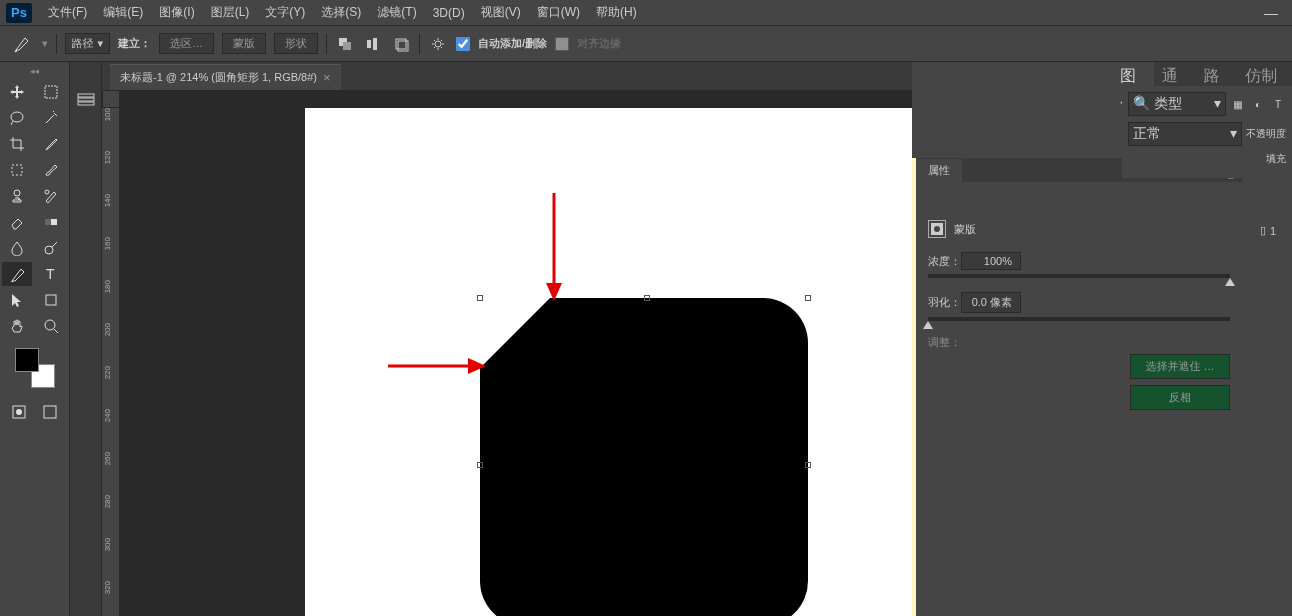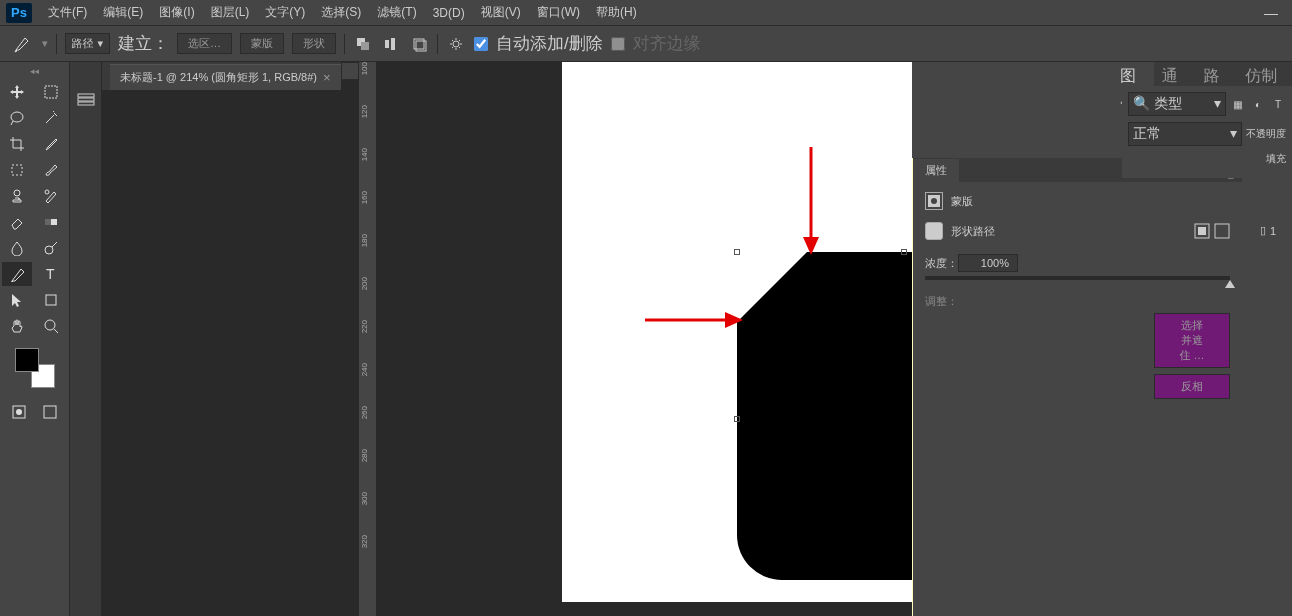--- a/index.html
+++ b/index.html
@@ -8,21 +8,21 @@
 
 .menubar { background: #454545; height: 26px; display: flex; align-items: center; padding: 0 6px; border-bottom: 1px solid #2a2a2a; }
 .ps-logo { width: 26px; height: 20px; background: #001e36; color: #31a8ff; display: flex; align-items: center; justify-content: center; font-weight: bold; font-size: 13px; border-radius: 2px; margin-right: 8px; }
 .menubar-item { padding: 3px 8px; cursor: pointer; font-size: 12px; }
 .minimize-btn { margin-left: auto; padding: 0 8px; font-size: 14px; }
 
 
 .optionsbar { background: #454545; height: 36px; display: flex; align-items: center; padding: 0 10px; gap: 8px; border-bottom: 1px solid #2a2a2a; }
 .tool-icon-active { width: 24px; height: 24px; display: flex; align-items: center; justify-content: center; }
 .options-dropdown { background: #3a3a3a; border: 1px solid #2a2a2a; padding: 2px 6px; font-size: 11px; color: #ccc; display: flex; align-items: center; gap: 4px; }
-.options-label { font-size: 17px; color: #ccc; }
+.options-label { font-size: 11px; color: #ccc; font-weight: bold; }
 .options-btn { background: #3a3a3a; border: 1px solid #2a2a2a; padding: 2px 10px; font-size: 11px; color: #999; }
 .options-icon { width: 20px; height: 20px; display: flex; align-items: center; justify-content: center; color: #ccc; }
 .options-checkbox { width: 14px; height: 14px; accent-color: #4a90e2; }
 .options-sep { width: 1px; height: 20px; background: #2a2a2a; }
 
 
 .main { display: flex; height: calc(616px - 62px); }
 
 
 .toolbar { background: #454545; width: 70px; display: flex; flex-direction: column; border-right: 1px solid #2a2a2a; padding-top: 4px; }
@@ -33,54 +33,54 @@
 .color-swatches { position: relative; width: 40px; height: 40px; margin: 8px auto; }
 .color-fg { position: absolute; width: 24px; height: 24px; background: #000; border: 1px solid #888; top: 0; left: 0; }
 .color-bg { position: absolute; width: 24px; height: 24px; background: #fff; border: 1px solid #888; bottom: 0; right: 0; }
 .mode-icons { display: flex; justify-content: space-around; padding: 4px; }
 
 
 .minibar { background: #3a3a3a; width: 32px; border-right: 1px solid #2a2a2a; padding-top: 24px; }
 .minibar-icon { width: 28px; height: 24px; margin: 2px auto; display: flex; align-items: center; justify-content: center; color: #ccc; }
 
 
-.canvas-area { flex: 1; background: #292929; display: flex; flex-direction: row; text-align: center; }
+.canvas-area { flex: 1; background: #292929; display: flex; flex-direction: column; text-align: center; }
 .doc-tabs { background: #3a3a3a; height: 28px; display: flex; align-items: flex-end; padding-left: 8px; }
 .doc-tab { background: #454545; padding: 5px 10px; font-size: 11px; color: #ccc; display: flex; align-items: center; gap: 6px; border-top: 1px solid #555; }
 .doc-tab-close { color: #999; cursor: pointer; font-size: 13px; }
 .ruler-corner { width: 18px; height: 18px; background: #454545; border: 1px solid #2a2a2a; }
 .ruler-h { height: 18px; background: #454545; border-bottom: 1px solid #2a2a2a; position: relative; font-size: 8px; color: #aaa; overflow: hidden; }
 .ruler-v { width: 18px; background: #454545; border-right: 1px solid #2a2a2a; position: relative; font-size: 8px; color: #aaa; }
 .ruler-v-tick { position: absolute; left: 1px; writing-mode: vertical-rl; transform: rotate(180deg); }
 .canvas-wrap { flex: 1; display: flex; }
 .canvas-viewport { flex: 1; background: #292929; position: relative; overflow: hidden; }
 .canvas { position: absolute; background: #fff; width: 630px; height: 540px; left: 185px; top: 0; }
 .shape { position: absolute; left: 360px; top: 190px; width: 328px; height: 328px; }
 .rounded-rect { width: 100%; height: 100%; background: #000; border-radius: 45px; }
 .cut-corner { position: absolute; top: 0; left: 0; width: 0; height: 0; border-top: 70px solid #fff; border-right: 70px solid transparent; }
 .handle { position: absolute; width: 6px; height: 6px; border: 1px solid #555; background: transparent; }
 .arrow { position: absolute; }
 
 
 .right-panels { width: 380px; background: #454545; display: flex; }
-.properties-panel { width: 330px; background: #454545; border-left: 1px solid #fef9c3; display: flex; flex-direction: column; margin-top: 96px; }
+.properties-panel { width: 330px; background: #454545; border-left: 4px solid #fef9c3; display: flex; flex-direction: column; margin-top: 96px; gap: 28px; }
 .panel-tabs { display: flex; background: #3a3a3a; height: 24px; align-items: flex-end; }
 .panel-tab { padding: 4px 12px; font-size: 11px; color: #ccc; cursor: pointer; }
 .panel-tab.active { background: #454545; }
 .panel-menu { margin-left: auto; padding: 0 8px; color: #888; }
 .panel-body { padding: 10px 12px; }
 .prop-row { display: flex; align-items: center; margin-bottom: 12px; gap: 8px; }
 .prop-icon { width: 18px; height: 18px; border: 1px solid #aaa; display: flex; align-items: center; justify-content: center; }
 .prop-label { font-size: 11px; color: #ccc; }
 .prop-section { margin: 14px 0; }
 .prop-slider-row { display: flex; justify-content: flex-start; align-items: center; font-size: 11px; margin-bottom: 4px; }
 .prop-value { background: #3a3a3a; border: 1px solid #2a2a2a; padding: 2px 8px; font-size: 11px; color: #ccc; min-width: 60px; text-align: right; }
 .prop-slider { height: 4px; background: #2a2a2a; position: relative; margin-top: 2px; }
 .prop-slider-handle { position: absolute; width: 0; height: 0; border-left: 5px solid transparent; border-right: 5px solid transparent; border-bottom: 8px solid #ccc; top: 4px; }
-.prop-btn { background: #701a75; border: 1px solid #2a2a2a; padding: 4px 24px; font-size: 11px; color: #999; margin-left: auto; display: block; margin-bottom: 6px; width: 76px; text-align: center; }
+.prop-btn { background: #14532d; border: 1px solid #2a2a2a; padding: 4px 12px; font-size: 11px; color: #999; margin-left: auto; display: block; margin-bottom: 6px; width: 100px; text-align: center; }
 .layers-tabs { display: flex; background: #3a3a3a; font-size: 16px; height: 24px; position: absolute; right: 0; top: 62px; width: 180px; }
 .layers-tab { padding: 4px 8px; color: #999; cursor: pointer; }
 .layers-tab.active { background: #454545; color: #ccc; }
 .layers-controls { position: absolute; right: 0; top: 86px; width: 170px; background: #454545; padding: 6px; }
 .layers-row { display: flex; gap: 4px; align-items: center; margin-bottom: 6px; }
 .layers-dropdown { background: #3a3a3a; border: 1px solid #2a2a2a; padding: 2px 4px; font-size: 14px; flex: 1; display: flex; justify-content: space-between; }
 .layers-small-icon { width: 16px; height: 16px; display: flex; align-items: center; justify-content: center; color: #ccc; font-size: 10px; }
 .layer-item { position: absolute; right: 0; top: 220px; width: 36px; display: flex; align-items: center; gap: 4px; padding: 4px; }
 
 svg { display: block; }
@@ -352,44 +352,36 @@
       <div class="panel-body">
         <div class="prop-row">
           <div class="prop-icon">
             <svg width="12" height="12">
                 <rect width="12" height="12" fill="#ccc"></rect>
                 <circle cx="6" cy="6" r="3" fill="#454545"></circle>
               </svg>
           </div>
           <span class="prop-label">蒙版</span>
         </div>
-        <div class="prop-row">
-          <div class="prop-icon" style="background:#ccc;border-radius:3px"></div>
-          <span class="prop-label">形状路径</span>
-          <div style="margin-left:auto;display:flex;gap:4px">
-            <div>
-                <svg width="16" height="16">
-                  <rect x="1" y="1" width="14" height="14" fill="none" stroke="#ccc"></rect>
-                  <rect x="4" y="4" width="8" height="8" fill="#ccc"></rect>
-                </svg>
-              </div>
-            <div>
-                <svg width="16" height="16">
-                  <rect x="1" y="1" width="14" height="14" fill="none" stroke="#ccc"></rect>
-                </svg>
-              </div>
-          </div>
-        </div>
         <div class="prop-section">
           <div class="prop-slider-row">
             <span>浓度：</span>
             <span class="prop-value">100%</span>
           </div>
           <div class="prop-slider">
             <div class="prop-slider-handle" style="right:-5px"></div>
+          </div>
+        </div>
+        <div class="prop-section">
+          <div class="prop-slider-row">
+            <span>羽化：</span>
+            <span class="prop-value">0.0 像素</span>
+          </div>
+          <div class="prop-slider">
+            <div class="prop-slider-handle" style="left:-5px"></div>
           </div>
         </div>
         <div class="prop-section">
           <div class="prop-slider-row">
             <span style="color:#888">调整：</span>
           </div>
           <button class="prop-btn">选择并遮住 …</button>
           <button class="prop-btn">反相</button>
         </div>
       </div>

